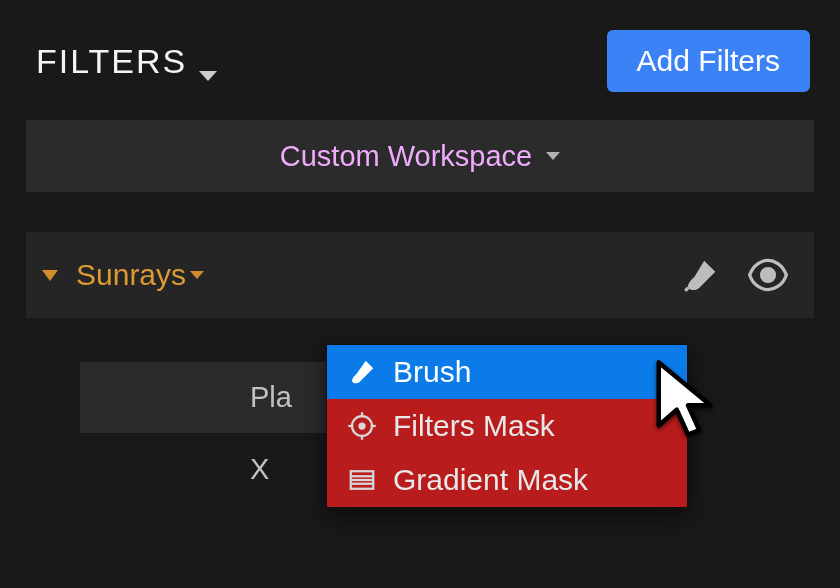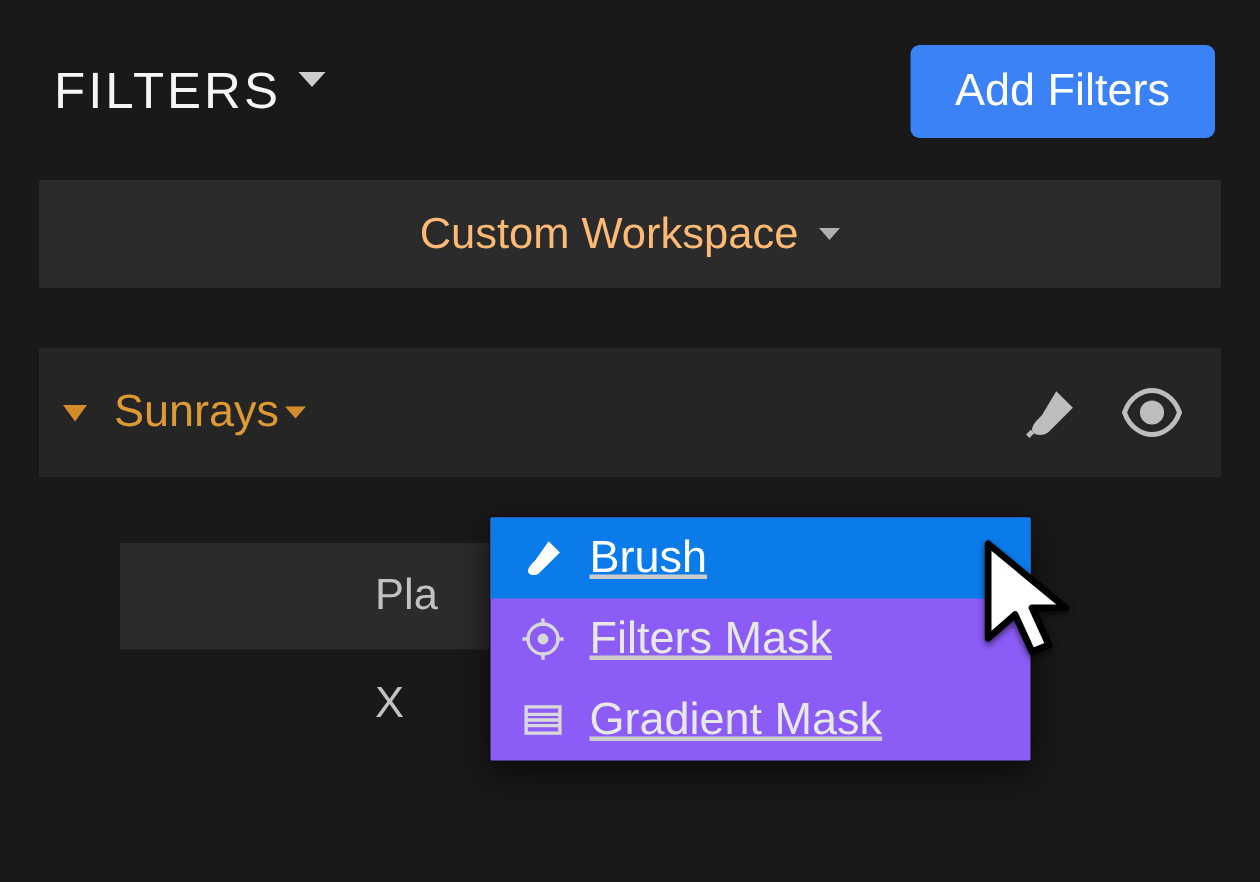--- a/index.html
+++ b/index.html
@@ -17,21 +17,21 @@
       position: relative;
     }
     .header {
       display: flex;
       align-items: center;
       justify-content: space-between;
       padding: 30px 30px 28px 36px;
     }
     .filters-label {
       display: flex;
-      align-items: flex-start;
+      align-items: flex-end;
       gap: 12px;
       color: #f5f5f5;
       font-size: 34px;
       font-weight: 400;
       letter-spacing: 2px;
     }
     .chev-down {
       width: 0;
       height: 0;
       border-left: 9px solid transparent;
@@ -63,21 +63,21 @@
       margin: 0 26px;
       background: #2b2b2b;
       height: 72px;
       display: flex;
       align-items: center;
       justify-content: center;
       gap: 14px;
       border-radius: 2px;
     }
     .workspace-label {
-      color: #fdba74;
+      color: #f0abfc;
       font-size: 29px;
       font-weight: 400;
     }
     .filter-row {
       margin: 40px 26px 0 26px;
       background: #252525;
       height: 86px;
       display: flex;
       align-items: center;
       padding: 0 24px 0 16px;
@@ -123,27 +123,26 @@
     }
     .axis-label {
       margin: 20px 0 0 250px;
       color: #c2c2c2;
       font-size: 29px;
     }
     .mask-menu {
       position: absolute;
       top: 344px;
       left: 326px;
-      background: #8b5cf6;
+      background: #b91c1c;
       border: 1px solid #0f0f0f;
       width: 362px;
       border-radius: 2px;
       box-shadow: 0 8px 24px rgba(0,0,0,0.6);
       z-index: 10;
-      text-decoration: underline;
     }
     .mask-item {
       display: flex;
       align-items: center;
       gap: 14px;
       padding: 10px 18px;
       color: #e8e8e8;
       font-size: 30px;
       cursor: pointer;
     }

